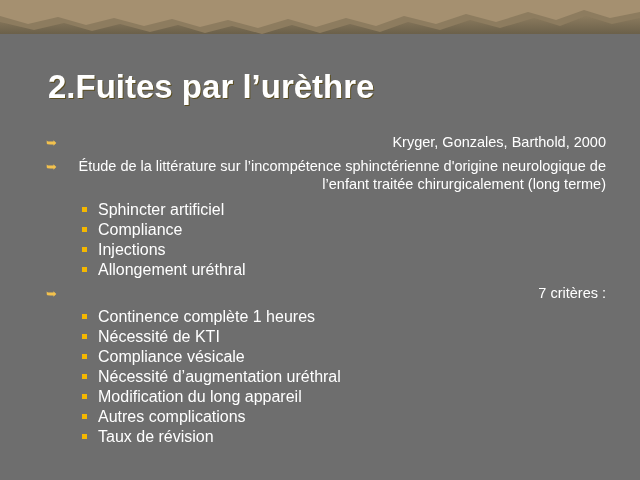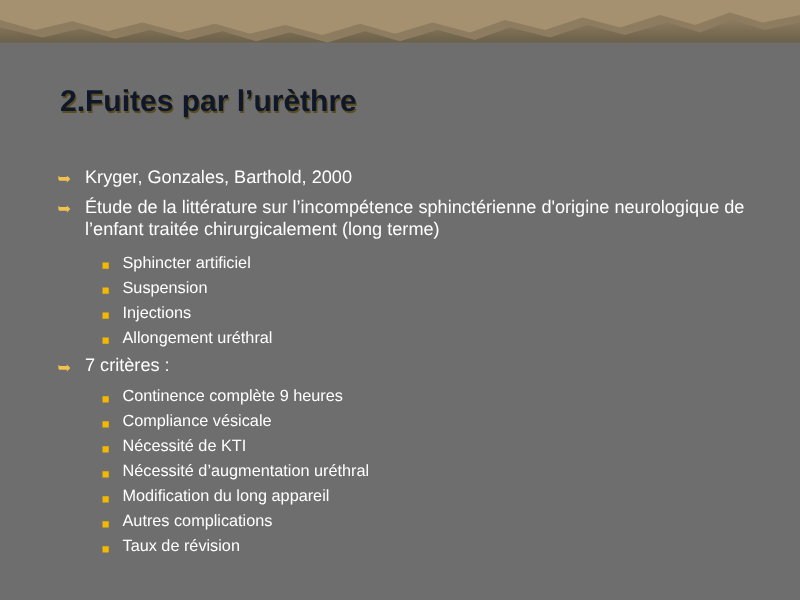--- a/index.html
+++ b/index.html
@@ -28,23 +28,23 @@
     position: absolute;
     left: 0;
     top: 0;
     width: 640px;
     height: 40px;
   }
   .title {
     position: absolute;
     left: 48px;
     top: 68px;
-    font-size: 24px;
+    font-size: 33px;
     font-weight: bold;
-    color: #0f172a;
+    color: #ffffff;
     letter-spacing: 0px;
     text-shadow: 1px 1px 0 #5a4d20;
     white-space: nowrap;
   }
   .body {
     position: absolute;
     left: 46px;
     top: 133px;
     width: 560px;
     color: #ffffff;
@@ -59,27 +59,28 @@
   .l1 .bullet {
     width: 22px;
     flex: 0 0 22px;
     color: #f2c14e;
     font-size: 13px;
     line-height: 18px;
     padding-top: 1px;
   }
   .l1 .txt {
     flex: 1 1 auto;
+    text-align: right;
   }
   .l2 {
     display: flex;
-    align-items: center;
+    align-items: flex-start;
     margin-left: 36px;
     margin-bottom: 3px;
-    font-size: 13px;
+    font-size: 16px;
     line-height: 17px;
   }
   .l2 .sq {
     width: 16px;
     flex: 0 0 16px;
     padding-top: 6px;
   }
   .l2 .sq i {
     display: block;
     width: 5px;
@@ -126,21 +127,21 @@
       <div class="l2">
         <span class="sq">
             <i></i>
           </span>
         <span class="txt">Sphincter artificiel</span>
       </div>
       <div class="l2">
         <span class="sq">
             <i></i>
           </span>
-        <span class="txt">Suspension</span>
+        <span class="txt">Compliance</span>
       </div>
       <div class="l2">
         <span class="sq">
             <i></i>
           </span>
         <span class="txt">Injections</span>
       </div>
       <div class="l2">
         <span class="sq">
             <i></i>
@@ -154,33 +155,33 @@
     <div class="l1">
       <span class="bullet">➥</span>
       <span class="txt">7 critères :</span>
     </div>
 
     <div class="group">
       <div class="l2">
         <span class="sq">
             <i></i>
           </span>
-        <span class="txt">Continence complète 9 heures</span>
+        <span class="txt">Continence complète 1 heures</span>
+      </div>
+      <div class="l2">
+        <span class="sq">
+            <i></i>
+          </span>
+        <span class="txt">Nécessité de KTI</span>
       </div>
       <div class="l2">
         <span class="sq">
             <i></i>
           </span>
         <span class="txt">Compliance vésicale</span>
-      </div>
-      <div class="l2">
-        <span class="sq">
-            <i></i>
-          </span>
-        <span class="txt">Nécessité de KTI</span>
       </div>
       <div class="l2">
         <span class="sq">
             <i></i>
           </span>
         <span class="txt">Nécessité d’augmentation uréthral</span>
       </div>
       <div class="l2">
         <span class="sq">
             <i></i>

